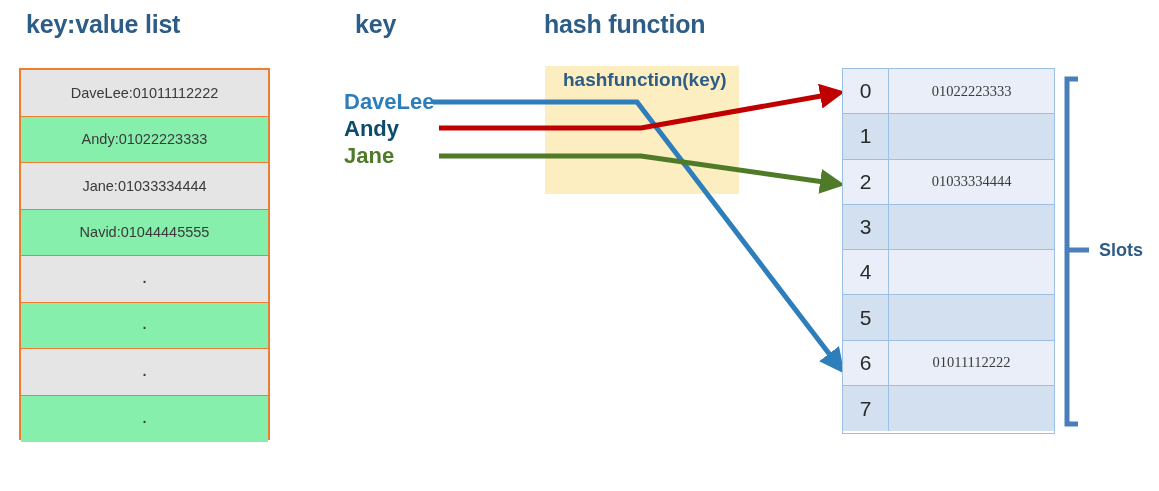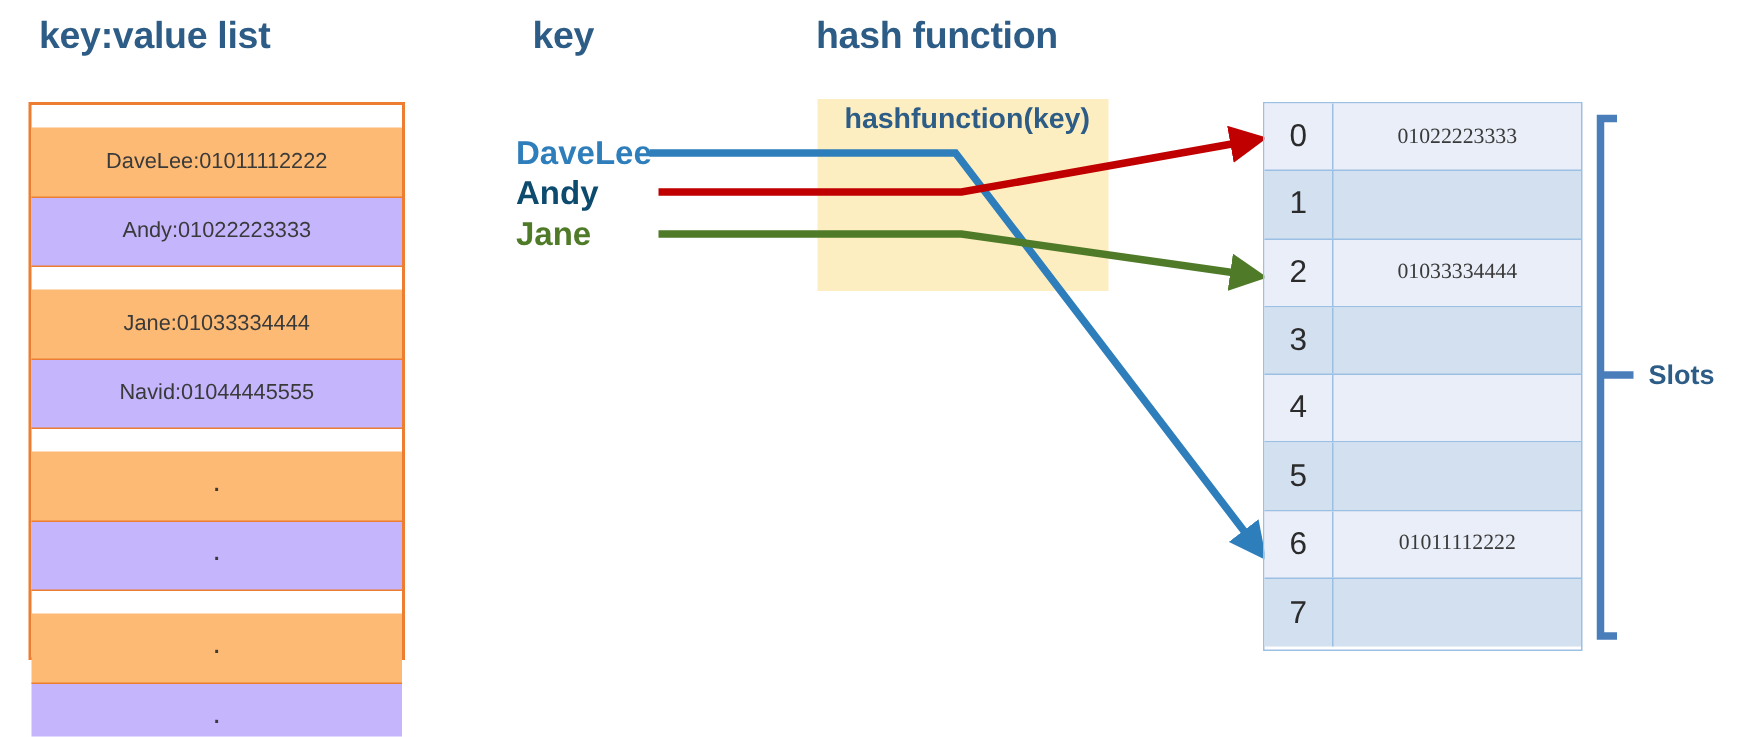--- a/index.html
+++ b/index.html
@@ -50,22 +50,22 @@
     height: 46.5px;
     box-sizing: border-box;
     border-bottom: 1.5px solid #ed7d31;
     display: flex;
     align-items: center;
     justify-content: center;
     font-size: 14.5px;
     color: #3a3a3a;
   }
   .kv-row:last-child { border-bottom: none; }
-  .kv-row.odd  { background: #fdba74; margin-top: 15px; }
-  .kv-row.even { background: #c4b5fd; }
+  .kv-row.odd  { background: #e5e5e5; }
+  .kv-row.even { background: #86efac; }
   .kv-row.dot  { font-size: 20px; line-height: 0; padding-bottom: 6px; }
 
   
   .key-label {
     position: absolute;
     font-weight: bold;
     font-size: 22px;
     white-space: nowrap;
   }
   #key-davelee { left: 340px; top:  89px; color: #2e7ebb; }

